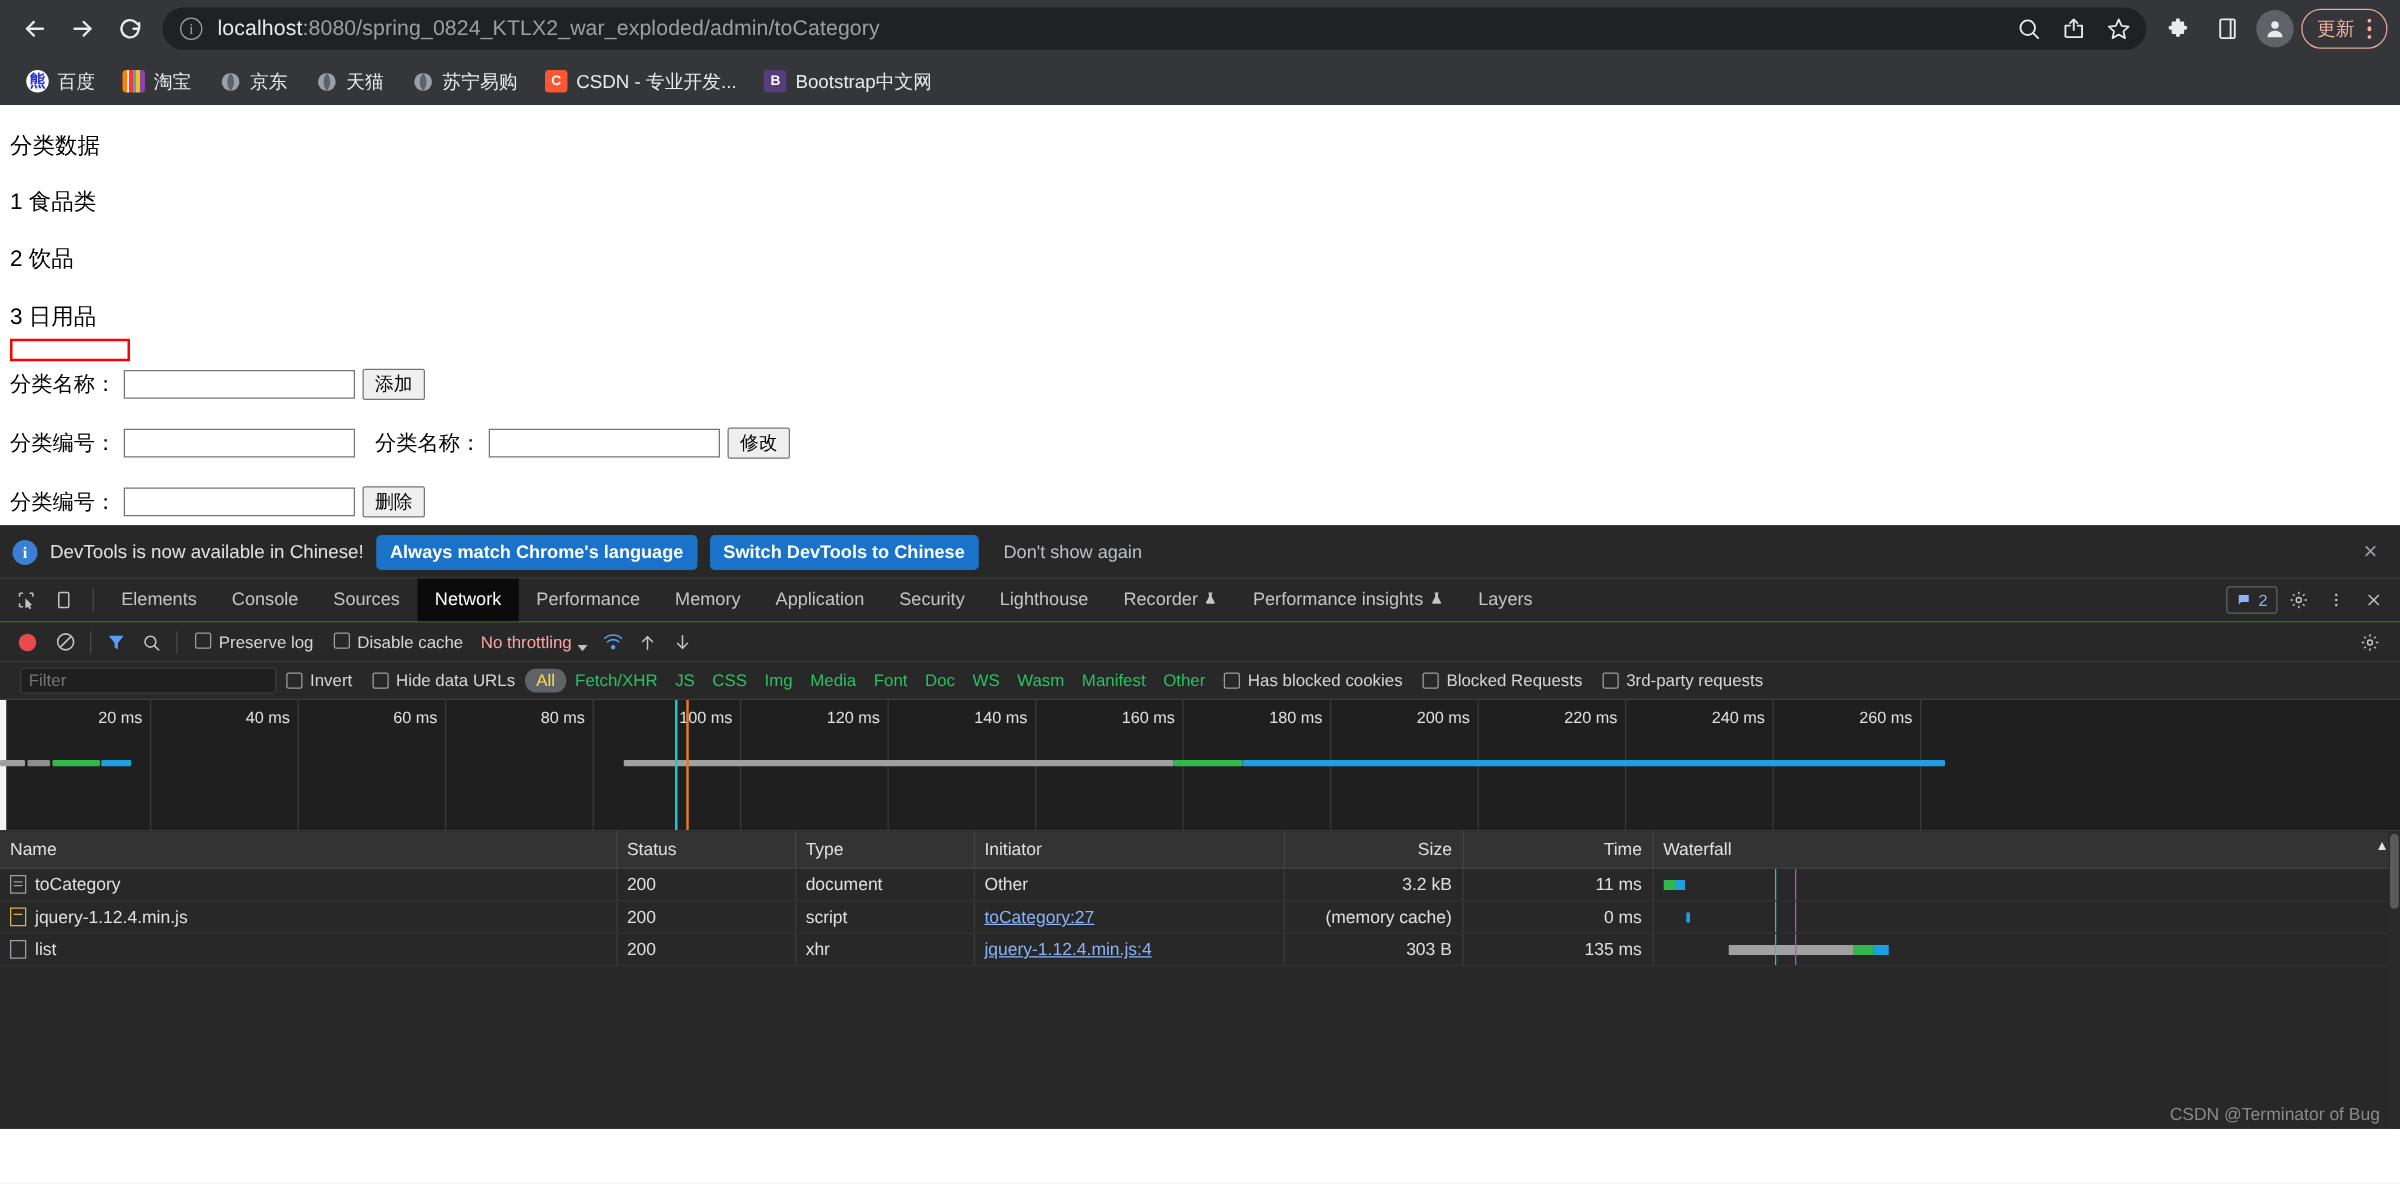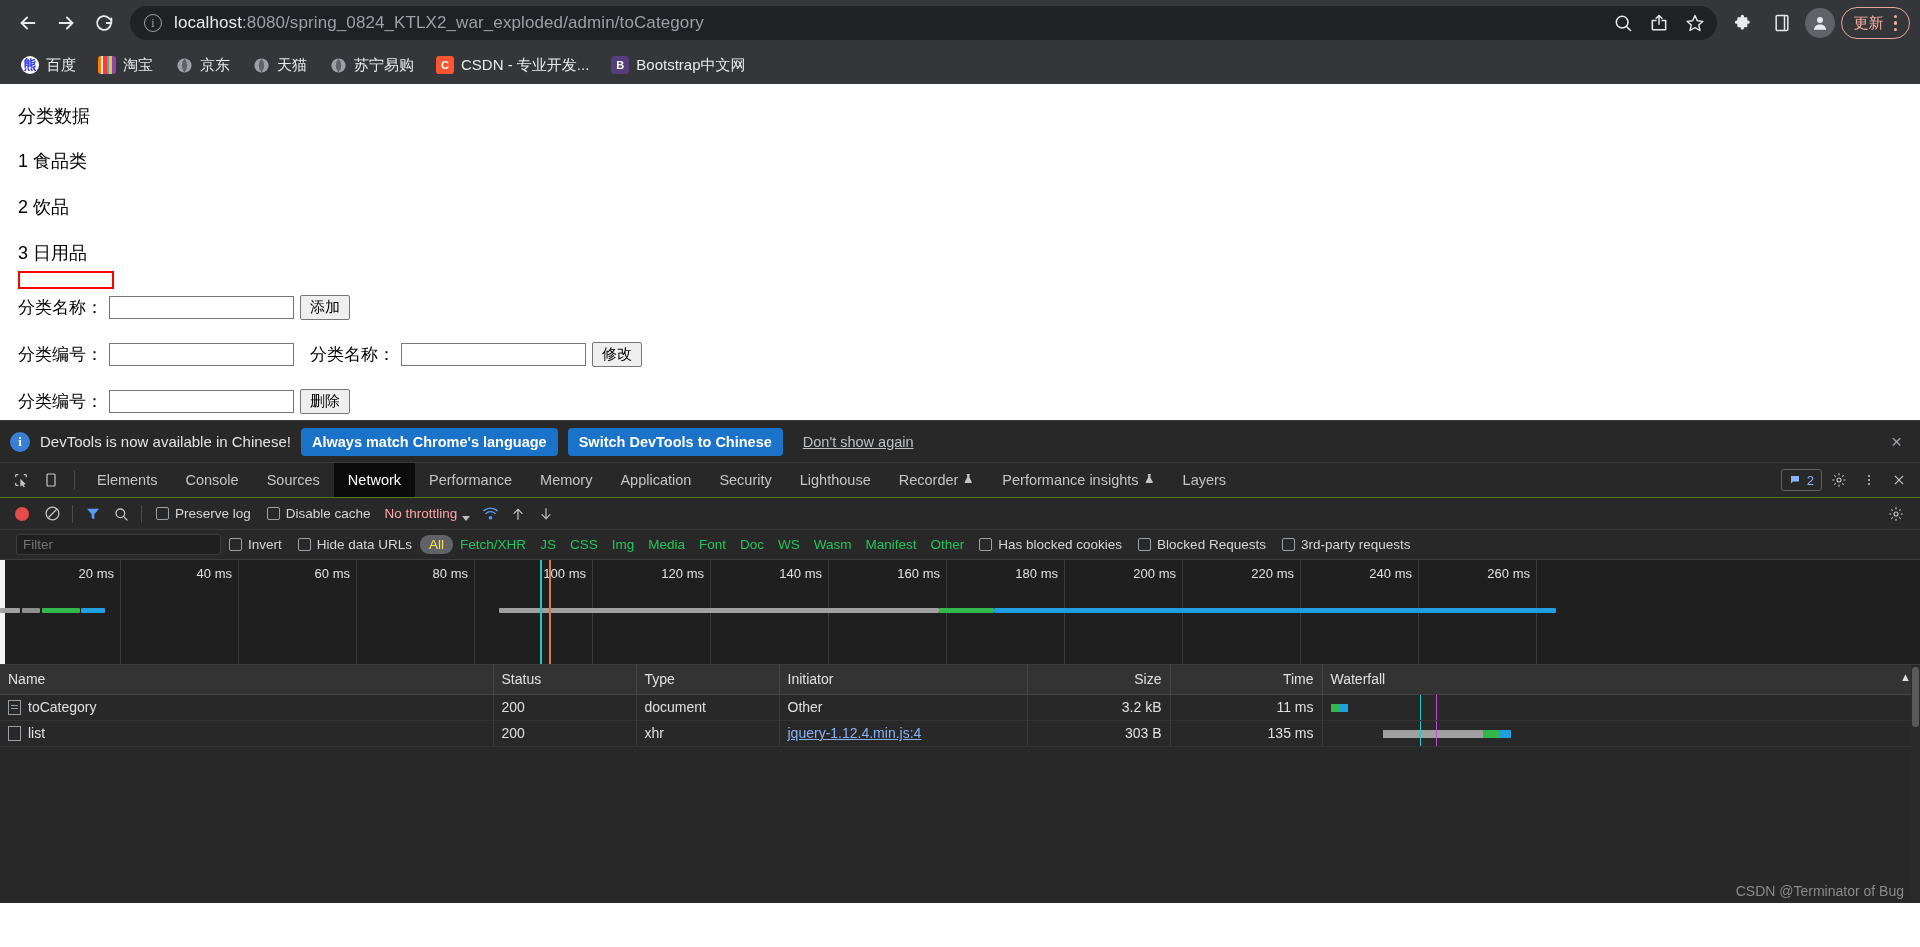--- a/index.html
+++ b/index.html
@@ -87,21 +87,21 @@
       #4aa3df 48% 62%, #f0c419 62% 78%, #8e44ad 78% 100%);
     color: transparent;
   }
   .ico-globe { background: transparent; }
   .ico-csdn { background: #fc5531; }
   .ico-boot  { background: #563d7c; }
 
   
   .page {
     background: #fff; height: 336px; width: 1820px;
-    padding: 20px 0 0 18px; overflow: hidden;
+    padding: 20px 0 0 8px; overflow: hidden;
     font-family: "Liberation Sans", sans-serif;
   }
   .pg-line { font-size: 18px; color: #000; margin: 0 0 26px 0; line-height: 1.1; }
   .pg-title { font-size: 18px; color: #000; margin-bottom: 24px; }
   .red-box {
     width: 96px; height: 18px; border: 2px solid #f00;
     background: #fff; margin: 0 0 6px 0;
   }
   .form-row {
     display: flex; align-items: center; gap: 0;
@@ -141,21 +141,20 @@
   .banner-text { font-size: 15px; color: #e3e3e3; }
   .btn-blue {
     background: #1a73c8; color: #fff; border: none; border-radius: 4px;
     height: 28px; padding: 0 11px; font-size: 14.5px; font-weight: bold;
     font-family: "Liberation Sans", sans-serif;
   }
   .btn-ghost {
     background: transparent; color: #bdc1c6; border: none;
     height: 28px; padding: 0 10px; font-size: 14.5px;
     font-family: "Liberation Sans", sans-serif;
-    text-decoration: underline;
   }
   .banner-x { margin-left: auto; color: #9aa0a6; font-size: 19px; padding: 0 8px; }
 
   .dt-tabs {
     height: 35px; display: flex; align-items: stretch;
     background: #282828; border-bottom: 1px solid #4d7c0f;
     padding-left: 6px;
   }
   .dt-tool {
     width: 30px; display: flex; align-items: center; justify-content: center;
@@ -176,21 +175,21 @@
   .dt-ic { width: 26px; height: 24px; display: flex; align-items: center; justify-content: center; color: #c5c5c5; }
 
   .dt-controls {
     height: 32px; display: flex; align-items: center; gap: 0;
     background: #282828; border-bottom: 1px solid #3c3c3c; padding: 0 6px;
   }
   .rec-dot { width: 14px; height: 14px; border-radius: 50%; background: #e54b4b; margin: 0 9px; }
   .ctrl-ic { width: 28px; height: 28px; display: flex; align-items: center; justify-content: center; color: #c5c5c5; }
   .vsep { width: 1px; height: 18px; background: #4b4b4b; margin: 0 6px; }
   .chk { width: 13px; height: 13px; border: 1px solid #9aa0a6; border-radius: 2px; background: #282828; flex: none; }
-  .ctrl-lbl { display: flex; align-items: center; gap: 6px; font-size: 13.5px; color: #d6d6d6; padding: 0 8px; white-space: nowrap; }
+  .ctrl-lbl { display: flex; gap: 6px; font-size: 13.5px; color: #d6d6d6; padding: 0 8px; white-space: nowrap; }
   .throttle { display: flex; align-items: flex-end; gap: 5px; font-size: 13.5px; color: #fca5a5; padding: 0 6px; }
   .caret { width: 0; height: 0; border-left: 4px solid transparent; border-right: 4px solid transparent; border-top: 5px solid #bdc1c6; }
   .ctrl-right { margin-left: auto; display: flex; align-items: center; padding-right: 4px; }
 
   .dt-filter {
     height: 30px; display: flex; align-items: center;
     background: #282828; border-bottom: 1px solid #3c3c3c; padding: 0 16px;
   }
   .filter-input {
     width: 205px; height: 21px; background: #1f1f1f; border: 1px solid #3c3c3c;
@@ -685,20 +684,40 @@
           <td class="wf-cell">
             <span class="wf-bar" style="left:8px; width:9px; background:#31b74b;"></span>
             <span class="wf-bar" style="left:17px; width:8px; background:#1f9fe0;"></span>
             <span class="wf-line" style="left:97px; background:#1fc8c8;"></span>
             <span class="wf-line" style="left:113px; background:#c04ad8;"></span>
           </td>
         </tr>
         <tr>
           <td>
             <span class="name-cell">
+              <span class="js-ico"></span>
+              <span>jquery-1.12.4.min.js</span>
+            </span>
+          </td>
+          <td class="dim">200</td>
+          <td class="dim">script</td>
+          <td>
+            <span class="lnk">toCategory:27</span>
+          </td>
+          <td class="num dim">(memory cache)</td>
+          <td class="num dim">0 ms</td>
+          <td class="wf-cell">
+            <span class="wf-bar" style="left:26px; width:3px; background:#1f9fe0;"></span>
+            <span class="wf-line" style="left:97px; background:#1fc8c8;"></span>
+            <span class="wf-line" style="left:113px; background:#c04ad8;"></span>
+          </td>
+        </tr>
+        <tr>
+          <td>
+            <span class="name-cell">
               <span class="doc-ico"></span>
               <span>list</span>
             </span>
           </td>
           <td>200</td>
           <td>xhr</td>
           <td>
             <span class="lnk">jquery-1.12.4.min.js:4</span>
           </td>
           <td class="num">303 B</td>

